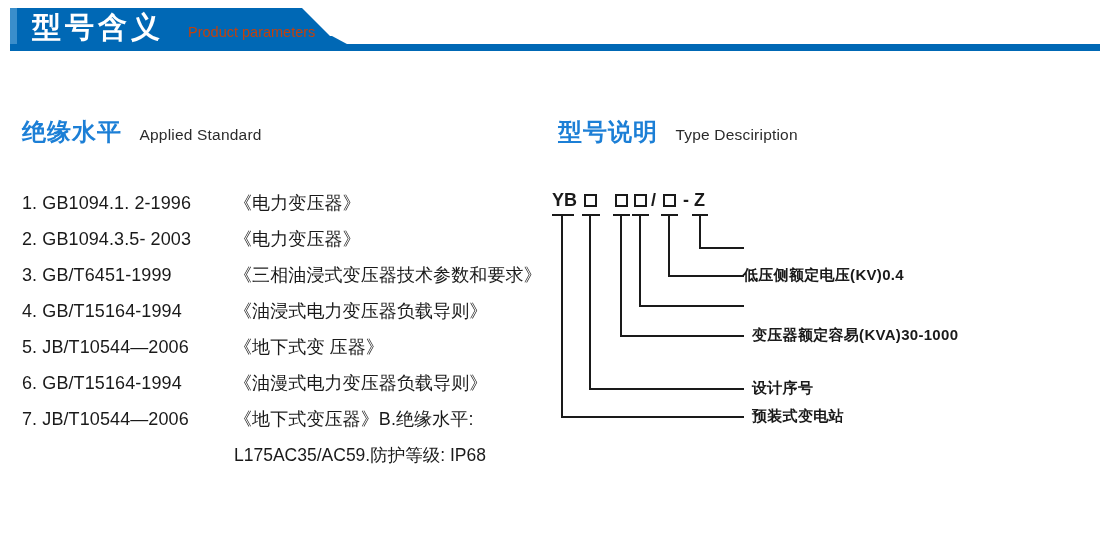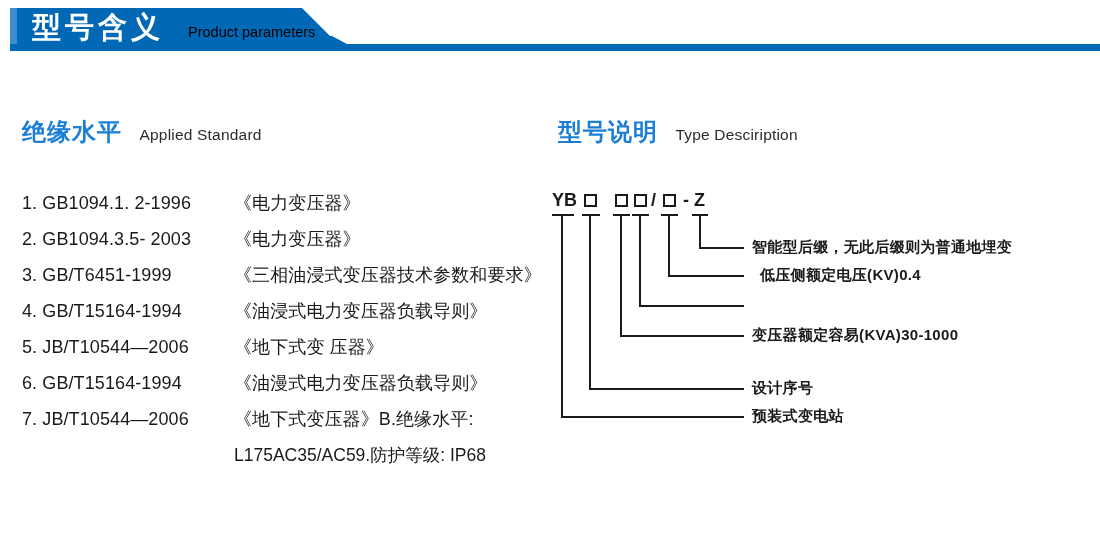--- a/index.html
+++ b/index.html
@@ -56,21 +56,21 @@
     font-weight: bold;
     color: #ffffff;
     letter-spacing: 4px;
     line-height: 36px;
     white-space: nowrap;
   }
   .banner-title-en {
     position: absolute;
     left: 178px; top: 22px;
     font-size: 14.5px;
-    color: #000000;
+    color: #c2410c;
     line-height: 20px;
     white-space: nowrap;
   }
 
   
   .sec-head {
     position: absolute;
     white-space: nowrap;
   }
   .sec-head .cn {
@@ -231,25 +231,24 @@
 
   <div class="lead lead-h" style="left:0px;   top:24px; width:22px;"></div>
   <div class="lead lead-h" style="left:30px;  top:24px; width:18px;"></div>
   <div class="lead lead-h" style="left:61px;  top:24px; width:17px;"></div>
   <div class="lead lead-h" style="left:80px;  top:24px; width:17px;"></div>
   <div class="lead lead-h" style="left:109px; top:24px; width:17px;"></div>
   <div class="lead lead-h" style="left:140px; top:24px; width:16px;"></div>
 
   <div class="lead lead-v" style="left:147px; top:24px;  height:35px;"></div>
   <div class="lead lead-h" style="left:147px; top:57px;  width:45px;"></div>
-  <div class="dlabel" style="left:200px; top:48px;">智能型后缀，无此后缀则为普通地埋变</div>
 
   <div class="lead lead-v" style="left:116px; top:24px;  height:63px;"></div>
   <div class="lead lead-h" style="left:116px; top:85px;  width:76px;"></div>
-  <div class="dlabel" style="left:208px; top:76px;">低压侧额定电压(KV)0.4</div>
+  <div class="dlabel" style="left:191px; top:76px;">低压侧额定电压(KV)0.4</div>
 
   <div class="lead lead-v" style="left:87px;  top:24px;  height:93px;"></div>
   <div class="lead lead-h" style="left:87px;  top:115px; width:105px;"></div>
 
   <div class="lead lead-v" style="left:68px;  top:24px;  height:123px;"></div>
   <div class="lead lead-h" style="left:68px;  top:145px; width:124px;"></div>
   <div class="dlabel" style="left:200px; top:136px;">变压器额定容易(KVA)30-1000</div>
 
   <div class="lead lead-v" style="left:37px;  top:24px;  height:176px;"></div>
   <div class="lead lead-h" style="left:37px;  top:198px; width:155px;"></div>

